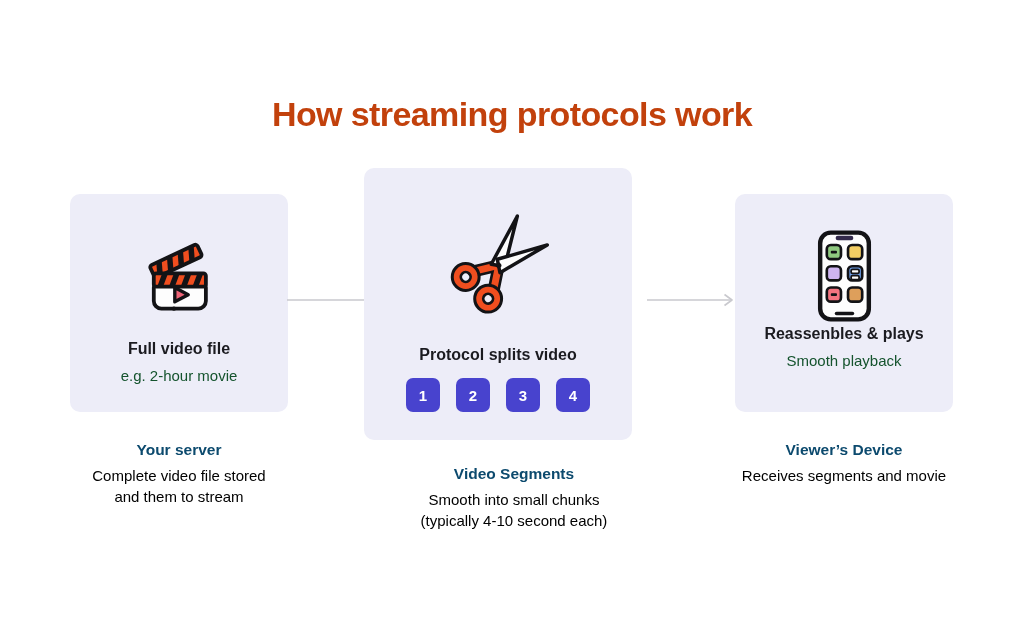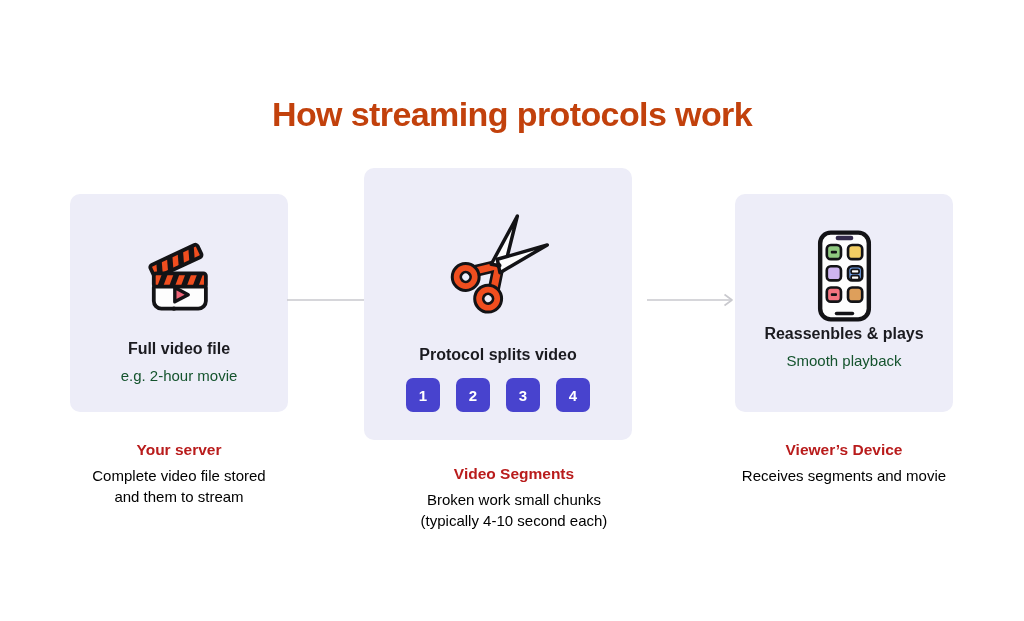--- a/index.html
+++ b/index.html
@@ -30,21 +30,21 @@
   .segments{display:flex;gap:16px;margin-top:14px;}
   .segment{
     width:34px;height:34px;border-radius:7px;background:var(--accent-indigo,#4843CE);
     color:#ffffff;font-weight:700;font-size:15px;
     display:flex;align-items:center;justify-content:center;
   }
   .caption{position:absolute;text-align:center;}
   #caption-1{left:39px;top:441px;width:280px;}
   #caption-2{left:374px;top:465px;width:280px;}
   #caption-3{left:702px;top:441px;width:284px;}
-  .caption-title{font-size:15.5px;font-weight:700;margin:0 0 7px 0;color:#b91c1c;}
+  .caption-title{font-size:15.5px;font-weight:700;margin:0 0 7px 0;color:#0c4a6e;}
   .caption-line{font-size:15px;line-height:20.5px;color:#000000;}
   .arrow{position:absolute;top:293px;width:92px;height:14px;}
   #arrow-1{left:287px;}
   #arrow-2{left:647px;}
   svg{display:block;overflow:visible;}
 </style>
 </head>
 <body>
 
 <h1 class="title">How streaming protocols work</h1>
@@ -139,20 +139,20 @@
 </div>
 
 <div class="caption" id="caption-1">
   <div class="caption-title">Your server</div>
   <div class="caption-line">Complete video file stored</div>
   <div class="caption-line">and them to stream</div>
 </div>
 
 <div class="caption" id="caption-2">
   <div class="caption-title">Video Segments</div>
-  <div class="caption-line">Broken work small chunks</div>
+  <div class="caption-line">Smooth into small chunks</div>
   <div class="caption-line">(typically 4-10 second each)</div>
 </div>
 
 <div class="caption" id="caption-3">
   <div class="caption-title">Viewer’s Device</div>
   <div class="caption-line">Receives segments and movie</div>
 </div>
 
 </body></html>

